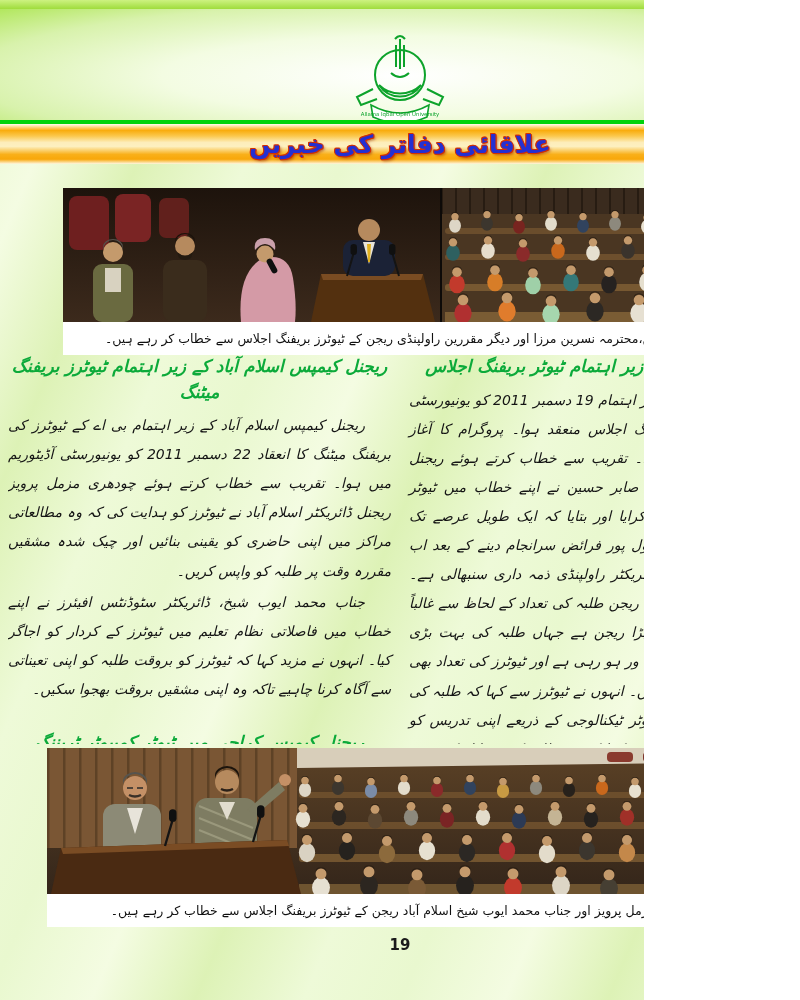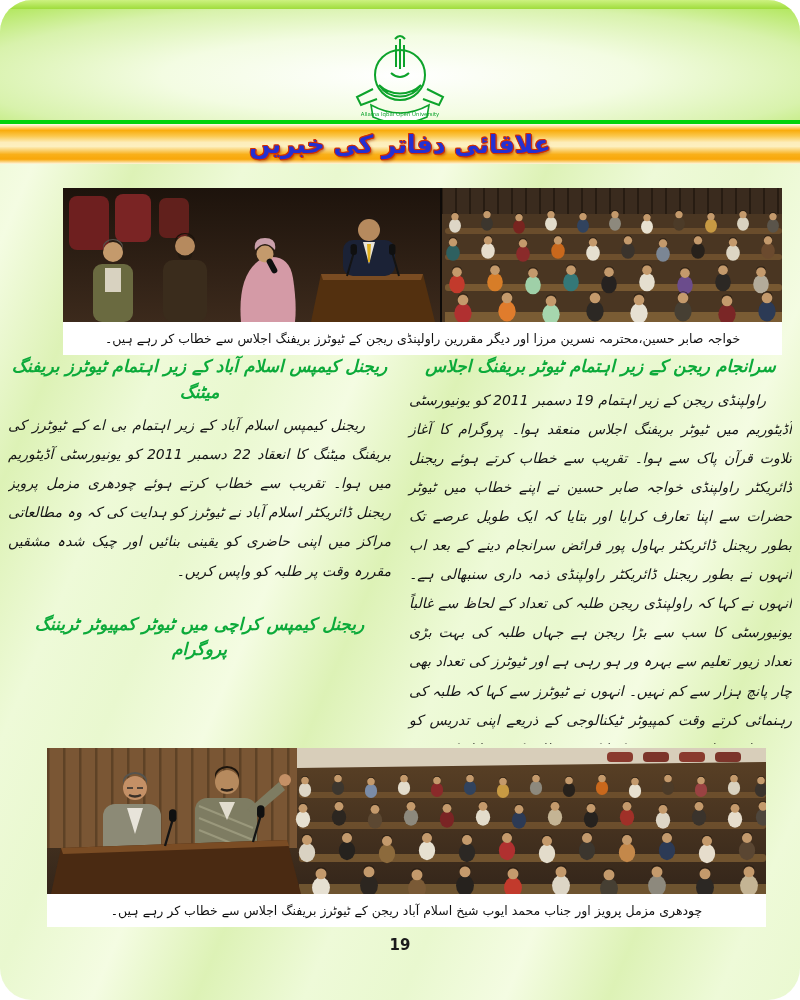--- a/index.html
+++ b/index.html
@@ -1,21 +1,20 @@
 <!DOCTYPE html>
 <html lang="ur"><head>
 <meta charset="utf-8">
 <style>
   html,body{margin:0;padding:0;}
   body{font-family:"DejaVu Sans",sans-serif;}
-  .page{position:relative;width:800px;height:1000px;overflow:hidden;
+  .page{position:relative;width:644px;height:1000px;overflow:hidden;
     background-color:#e7f8cb;
     background-image:
       repeating-linear-gradient(113deg,#e9f8cf 0px,#f4fce2 95px,#ddf2b6 190px,#eefad8 290px,#e9f8cf 380px);
-    border-radius: 32px;
   }
   
   .topband{position:absolute;top:0;left:0;width:800px;height:9px;
     background:linear-gradient(180deg,#cdf281,#9fdc3c);}
   .header{position:absolute;top:9px;left:0;width:800px;height:111px;
     background:radial-gradient(ellipse at 50% 60%, #ffffff 0%, #f3fce2 42%, #d8f2ac 76%, #b2e75e 100%);}
   .greenline{position:absolute;top:120px;left:0;width:800px;height:4px;background:#00d30a;}
   .ribbon{position:absolute;top:124px;left:0;width:800px;height:40px;
     background:linear-gradient(180deg,#fffdf0 0%,#f9ac0d 16%,#fbc84d 30%,#fdedba 46%,#fdf0c0 56%,#f9b01a 76%,#f8a70a 88%,#fff8e2 100%);
     display:flex;align-items:center;justify-content:center;}
@@ -185,20 +184,21 @@
   </figure>
 
   <div class="columns">
     <div class="col">
       <div class="headline">سرانجام ریجن کے زیر اہتمام ٹیوٹر بریفنگ اجلاس</div>
       <p>راولپنڈی ریجن کے زیر اہتمام 19 دسمبر 2011 کو یونیورسٹی آڈیٹوریم میں ٹیوٹر بریفنگ اجلاس منعقد ہوا۔ پروگرام کا آغاز تلاوت قرآن پاک سے ہوا۔ تقریب سے خطاب کرتے ہوئے ریجنل ڈائریکٹر راولپنڈی خواجہ صابر حسین نے اپنے خطاب میں ٹیوٹر حضرات سے اپنا تعارف کرایا اور بتایا کہ ایک طویل عرصے تک بطور ریجنل ڈائریکٹر بہاول پور فرائض سرانجام دینے کے بعد اب انہوں نے بطور ریجنل ڈائریکٹر راولپنڈی ذمہ داری سنبھالی ہے۔ انہوں نے کہا کہ راولپنڈی ریجن طلبہ کی تعداد کے لحاظ سے غالباً یونیورسٹی کا سب سے بڑا ریجن ہے جہاں طلبہ کی بہت بڑی تعداد زیور تعلیم سے بہرہ ور ہو رہی ہے اور ٹیوٹرز کی تعداد بھی چار پانچ ہزار سے کم نہیں۔ انہوں نے ٹیوٹرز سے کہا کہ طلبہ کی رہنمائی کرتے وقت کمپیوٹر ٹیکنالوجی کے ذریعے اپنی تدریس کو موثر بنائیں۔ انہوں نے مزید کہا کہ وہ طلبہ کے مسائل کو توجہ سے سنیں اور انہیں حل کرنے کی ہر ممکن کوشش کریں اور امتحانی مشقیں مقررہ تاریخ کے پانچ دن بعد تک ہر صورت جمع کروا دیا کریں۔ تقریب سے ڈپٹی ریجنل ڈائریکٹر ملک توقیر احمد خان نے بھی خطاب کیا۔</p>
     </div>
     <div class="col">
       <div class="headline">ریجنل کیمپس اسلام آباد کے زیر اہتمام ٹیوٹرز بریفنگ میٹنگ</div>
       <p>ریجنل کیمپس اسلام آباد کے زیر اہتمام بی اے کے ٹیوٹرز کی بریفنگ میٹنگ کا انعقاد 22 دسمبر 2011 کو یونیورسٹی آڈیٹوریم میں ہوا۔ تقریب سے خطاب کرتے ہوئے چودھری مزمل پرویز ریجنل ڈائریکٹر اسلام آباد نے ٹیوٹرز کو ہدایت کی کہ وہ مطالعاتی مراکز میں اپنی حاضری کو یقینی بنائیں اور چیک شدہ مشقیں مقررہ وقت پر طلبہ کو واپس کریں۔</p>
+      <p>جناب محمد ایوب شیخ، ڈائریکٹر سٹوڈنٹس افیئرز نے اپنے خطاب میں فاصلاتی نظام تعلیم میں ٹیوٹرز کے کردار کو اجاگر کیا۔ انہوں نے مزید کہا کہ ٹیوٹرز کو بروقت طلبہ کو اپنی تعیناتی سے آگاہ کرنا چاہیے تاکہ وہ اپنی مشقیں بروقت بھجوا سکیں۔</p>
       <div class="headline spaced">ریجنل کیمپس کراچی میں ٹیوٹر کمپیوٹر ٹریننگ پروگرام</div>
 
     </div>
   </div>
 
   <figure class="photostrip strip-bottom" style="margin:0">
     <svg viewBox="0 0 719 146" xmlns="http://www.w3.org/2000/svg">
       <defs>
         <linearGradient id="bgB" x1="0" y1="0" x2="0" y2="1">
           <stop offset="0" stop-color="#5c4226"></stop>

